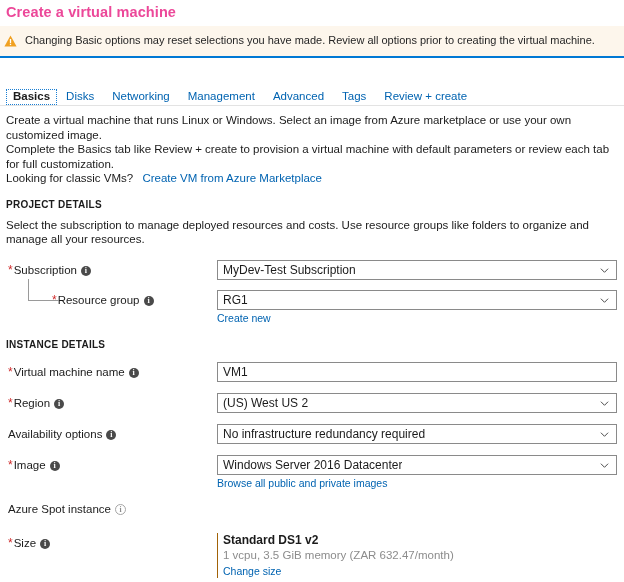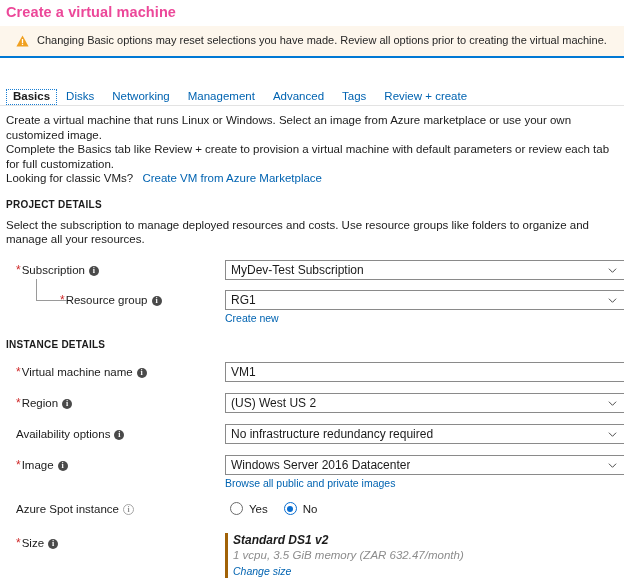--- a/index.html
+++ b/index.html
@@ -32,21 +32,21 @@
     letter-spacing: 0.1px;
   }
 
   
   .warn-banner {
     margin-top: 6px;
     background: #fdf6ec;
     height: 30px;
     display: flex;
     align-items: center;
-    padding-left: 16px;
+    padding-left: 4px;
     box-sizing: border-box;
   }
   .warn-icon {
     width: 13px;
     height: 12px;
     margin-right: 8px;
     flex: 0 0 auto;
     display: block;
   }
   .warn-text {
@@ -110,21 +110,21 @@
     padding: 0 6px;
     font-size: 11.5px;
     line-height: 14.5px;
     color: #1b1b1b;
   }
 
   
   .row {
     display: flex;
     align-items: flex-start;
-    padding-left: 16px;
+    padding-left: 8px;
     position: relative;
   }
   .label {
     width: 209px;
     flex: 0 0 209px;
     font-size: 11.5px;
     color: #1b1b1b;
     line-height: 20px;
     white-space: nowrap;
     position: relative;
@@ -255,24 +255,23 @@
     border-radius: 50%;
     background: #0a6ed1;
   }
   .radio-label {
     font-size: 11.5px;
     color: #1b1b1b;
   }
 
   
   .size-card {
-    border-left: 3px solid #a16207;
+    border-left: 1px solid #a16207;
     padding-left: 5px;
     line-height: 14px;
-    font-style: italic;
   }
   .size-title {
     font-size: 12px;
     font-weight: bold;
     color: #1b1b1b;
   }
   .size-sub {
     font-size: 11.5px;
     color: #8c8c8c;
     padding-top: 1px;
@@ -410,32 +409,20 @@
       </div>
       <a class="sublink">Browse all public and private images</a>
     </div>
   </div>
 
   <div style="height:10px"></div>
   <div class="row">
     <div class="label">
       <span>Azure Spot instance</span><i class="info light">i</i>
     </div>
-    <div class="field">
-      <div class="radio-group">
-        <div class="radio-opt">
-          <span class="radio"></span>
-          <span class="radio-label">Yes</span>
-        </div>
-        <div class="radio-opt">
-          <span class="radio checked"></span>
-          <span class="radio-label">No</span>
-        </div>
-      </div>
-    </div>
   </div>
 
   <div style="height:14px"></div>
   <div class="row">
     <div class="label">
       <span class="req">*</span><span>Size</span><i class="info">i</i>
     </div>
     <div class="field">
       <div class="size-card">
         <div class="size-title">Standard DS1 v2</div>

